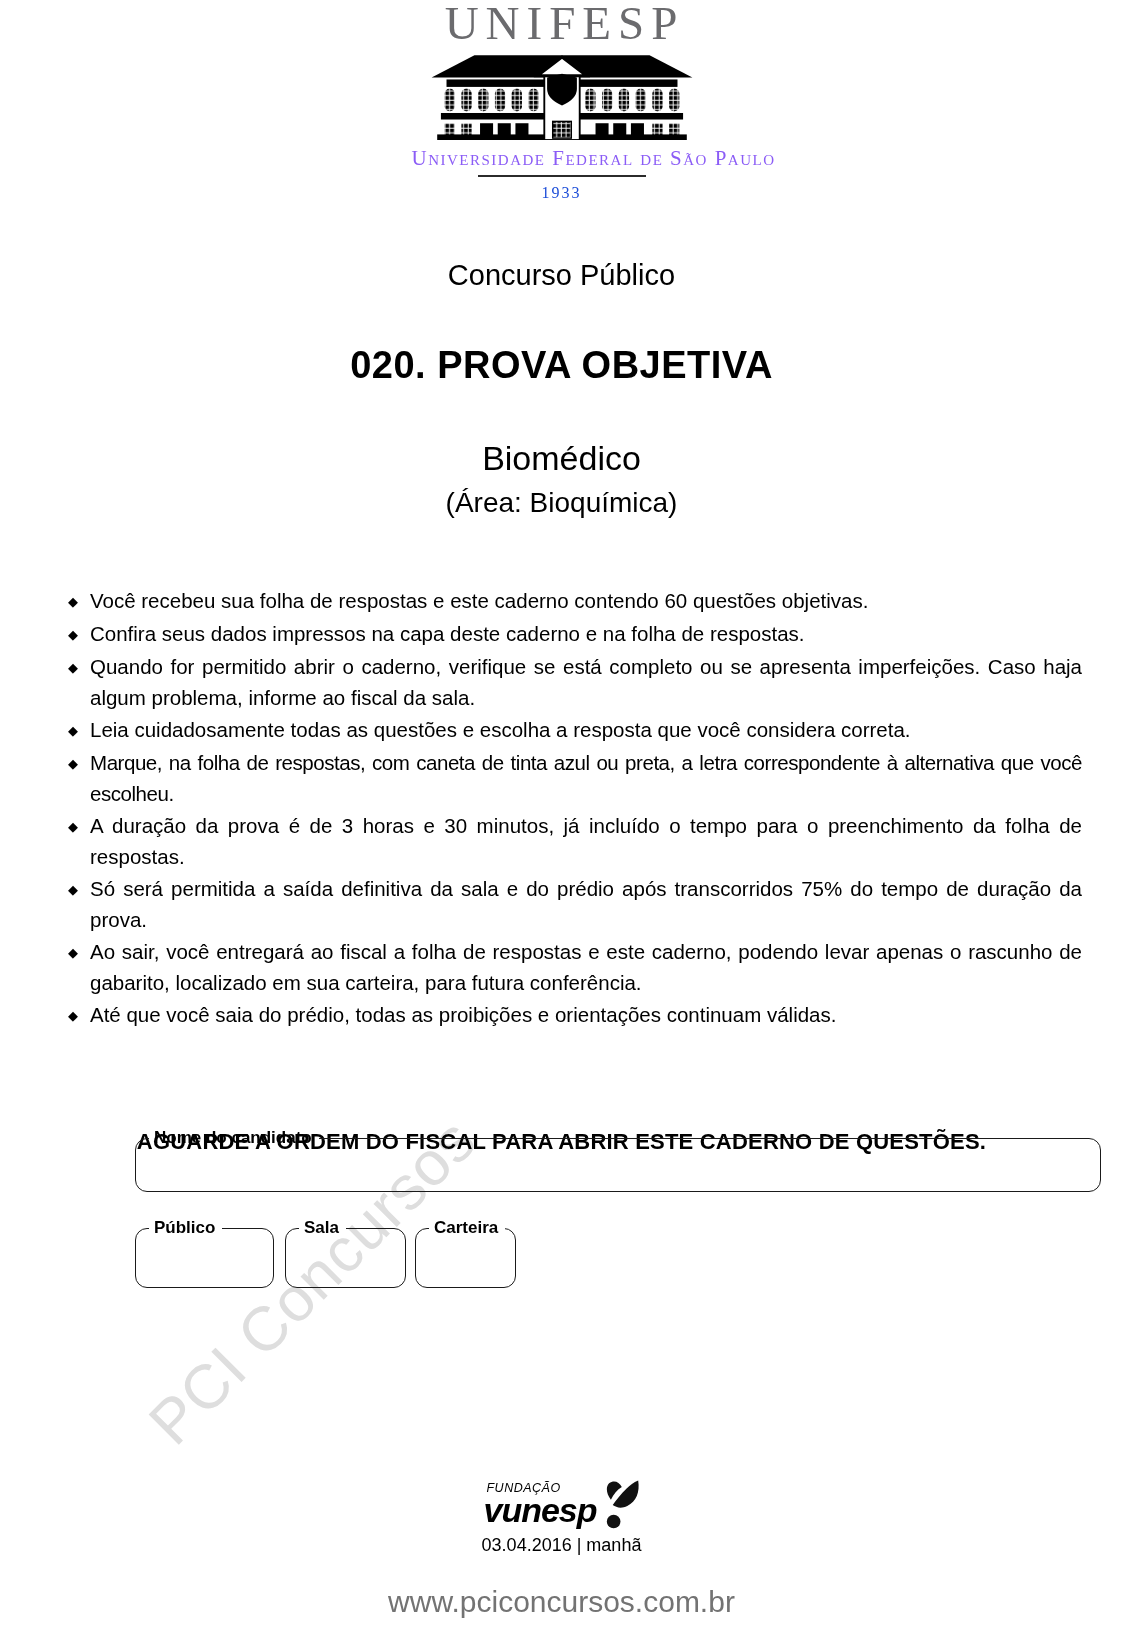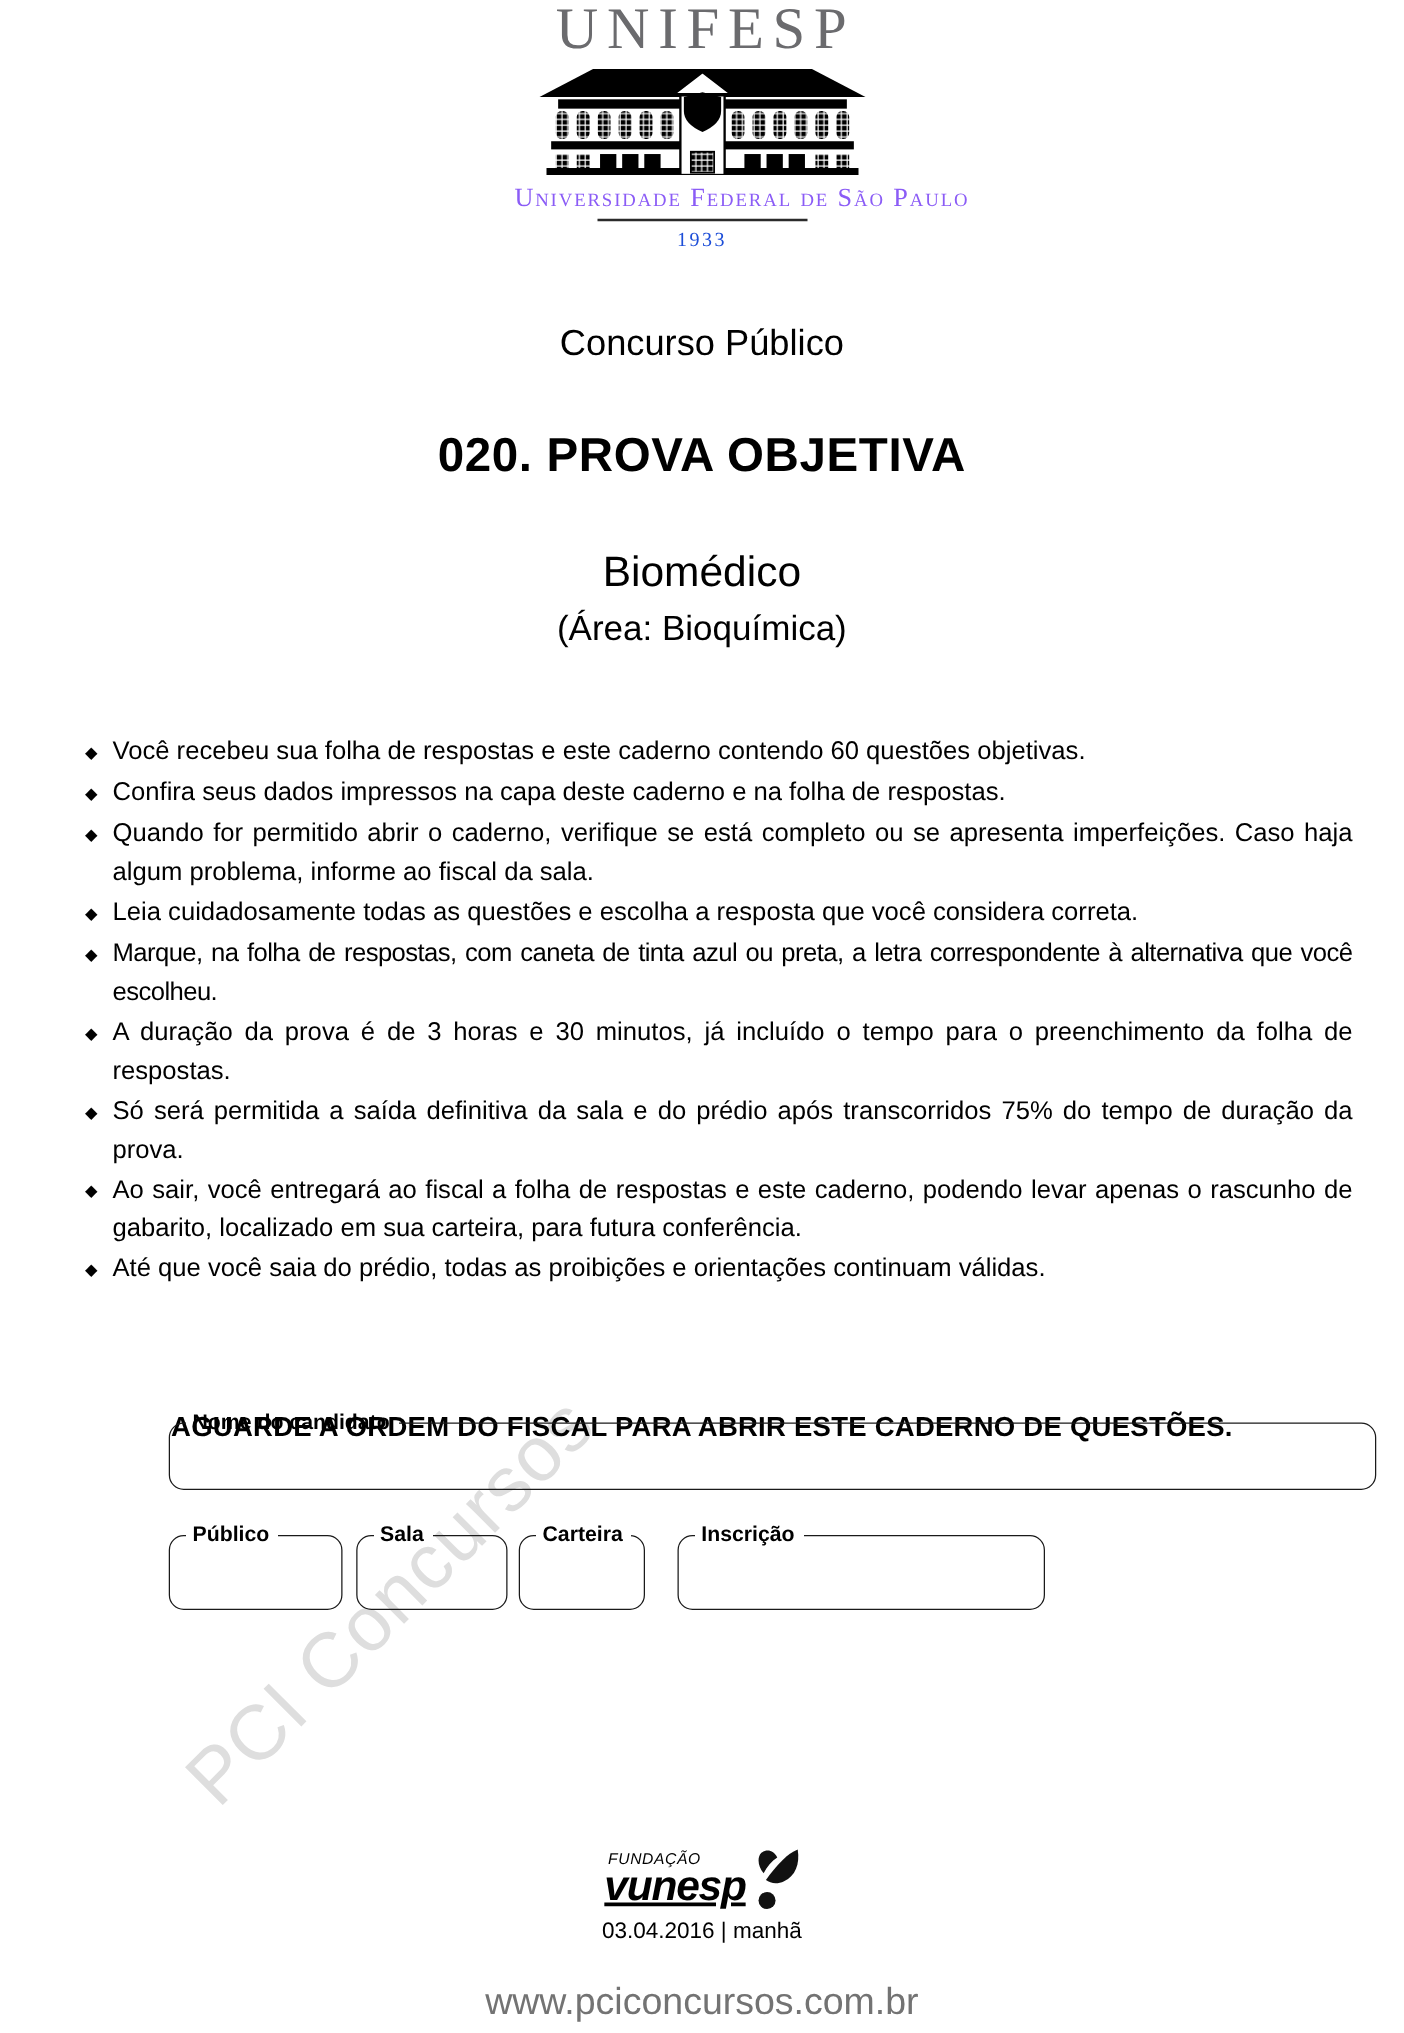--- a/index.html
+++ b/index.html
@@ -126,21 +126,20 @@
     letter-spacing: 0.5px;
     margin: 0 0 1px 3px;
     font-weight: normal;
   }
   .vunesp-name {
     font-size: 34px;
     font-weight: bold;
     font-style: italic;
     line-height: 0.85;
     letter-spacing: -1px;
-    text-decoration: underline;
   }
   .vunesp-bird { margin: 0 0 -6px 3px; }
   .session-date { font-size: 18px; margin-top: 9px; }
 
   .site-url {
     position: absolute;
     left: 0; right: 0; top: 1585px;
     text-align: center;
     font-size: 30px;
     text-decoration: none;
@@ -281,24 +280,20 @@
   <fieldset class="field-sala">
     <legend>Sala</legend>
     <div class="field-input-area"></div>
   </fieldset>
 
   <fieldset class="field-carteira">
     <legend>Carteira</legend>
     <div class="field-input-area"></div>
   </fieldset>
 
-  <fieldset class="field-inscricao">
-    <legend>Inscrição</legend>
-    <div class="field-input-area"></div>
-  </fieldset>
 
   <div class="vunesp-block">
     <div class="vunesp-logo">
       <div class="vunesp-text">
         <span class="vunesp-fundacao">FUNDAÇÃO</span>
         <span class="vunesp-name">vunesp</span>
       </div>
       <svg class="vunesp-bird" viewBox="0 0 44 56" width="40" height="52" aria-hidden="true">
         <path d="M10,3 C15,-1 21,1 24,7 C19,10 15,15 12,21 C7,15 6,7 10,3 Z" fill="#111"></path>
         <path d="M42,0 C44,13 40,23 30,28 C24,31 18,30 14,27 C18,21 23,15 29,9 C33,5 37,2 42,0 Z" fill="#111"></path>

